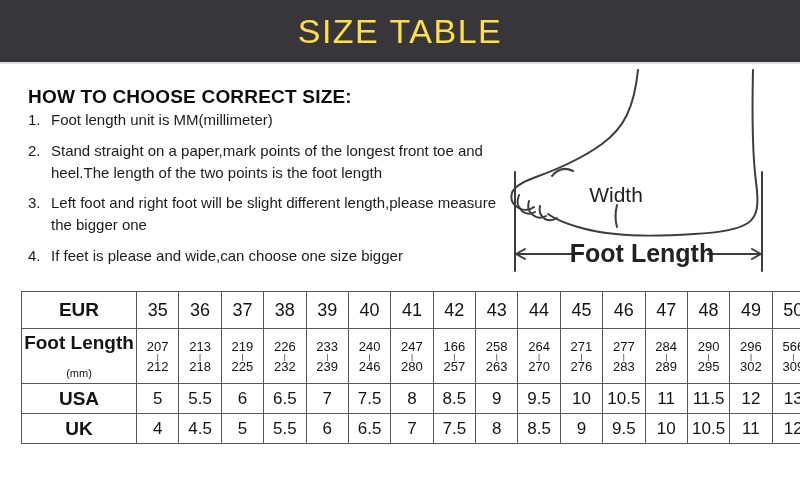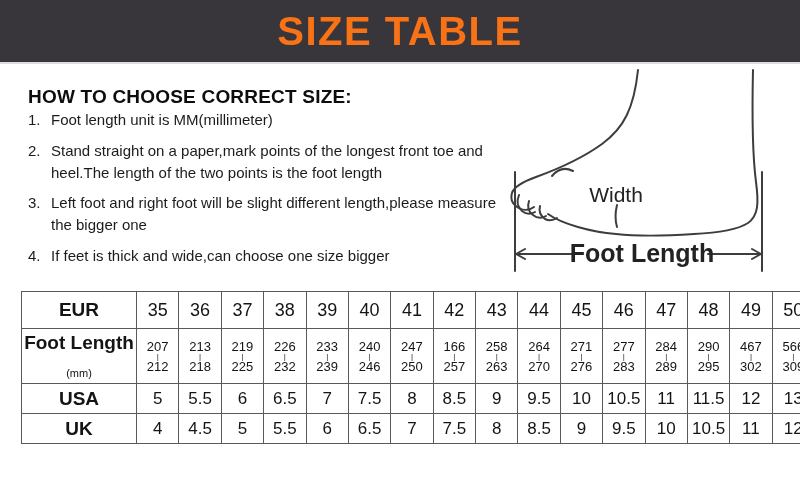--- a/index.html
+++ b/index.html
@@ -6,21 +6,21 @@
   .page{
     position:relative;width:800px;height:480px;overflow:hidden;background:#ffffff;
     font-family:"Liberation Sans",sans-serif;color:#1a1a1a;
   }
   
   .banner{
     position:absolute;top:0;left:0;right:0;height:62px;background:#38363b;
     display:flex;align-items:center;justify-content:center;border-bottom:2px solid #dedede;
   }
   .banner-title{
-    margin:0;color:#f97316;font-size:40px;font-weight:bold;letter-spacing:1.5px;
+    margin:0;color:#fde047;font-size:34px;font-weight:normal;letter-spacing:1.5px;
   }
   
   .instructions{position:absolute;left:28px;top:86px;width:470px;}
   .instructions-heading{
     margin:0 0 1px 0;font-size:19px;font-weight:bold;color:#0d0d0d;letter-spacing:.2px;
   }
   .instr-item{display:flex;font-size:15px;line-height:1.45;margin-bottom:9px;color:#1c1c1c;}
   .instr-item .num{width:23px;flex:none;}
   .instr-item .txt{flex:1;}
   
@@ -69,21 +69,21 @@
     <div class="instr-item">
       <span class="num">2.</span>
       <span class="txt">Stand straight on a paper,mark points of the longest front toe and heel.The length of the two points is the foot length</span>
     </div>
     <div class="instr-item">
       <span class="num">3.</span>
       <span class="txt">Left foot and right foot will be slight different length,please measure the bigger one</span>
     </div>
     <div class="instr-item">
       <span class="num">4.</span>
-      <span class="txt">If feet is thick and wide,can choose one size bigger</span>
+      <span class="txt">If feet is please and wide,can choose one size bigger</span>
     </div>
   </section>
 
   <div class="diagram">
     <svg viewBox="0 0 300 224">
 
       <path d="M142,6 C138,44 128,64 106,80 C88,93 62,105 40,113 C29,117 18,122 16,129 C14,136 17,141 23,144 C28,147 34,146 38,143"></path>
 
       <path d="M257,6 C256,50 257,95 260,118 C263,140 262,152 252,159 C241,166 222,169 198,170 C168,172 138,172 120,170 C95,168 66,160 52,150"></path>
 
@@ -181,21 +181,21 @@
             <span class="fl-num">239</span>
           </td>
           <td class="cell">
             <span class="fl-num">240</span>
             <span class="fl-sep">|</span>
             <span class="fl-num">246</span>
           </td>
           <td class="cell">
             <span class="fl-num">247</span>
             <span class="fl-sep">|</span>
-            <span class="fl-num">250</span>
+            <span class="fl-num">280</span>
           </td>
           <td class="cell">
             <span class="fl-num">166</span>
             <span class="fl-sep">|</span>
             <span class="fl-num">257</span>
           </td>
           <td class="cell">
             <span class="fl-num">258</span>
             <span class="fl-sep">|</span>
             <span class="fl-num">263</span>
@@ -219,21 +219,21 @@
             <span class="fl-num">284</span>
             <span class="fl-sep">|</span>
             <span class="fl-num">289</span>
           </td>
           <td class="cell">
             <span class="fl-num">290</span>
             <span class="fl-sep">|</span>
             <span class="fl-num">295</span>
           </td>
           <td class="cell">
-            <span class="fl-num">467</span>
+            <span class="fl-num">296</span>
             <span class="fl-sep">|</span>
             <span class="fl-num">302</span>
           </td>
           <td class="cell">
             <span class="fl-num">566</span>
             <span class="fl-sep">|</span>
             <span class="fl-num">309</span>
           </td>
         </tr>
         <tr class="r-std">

